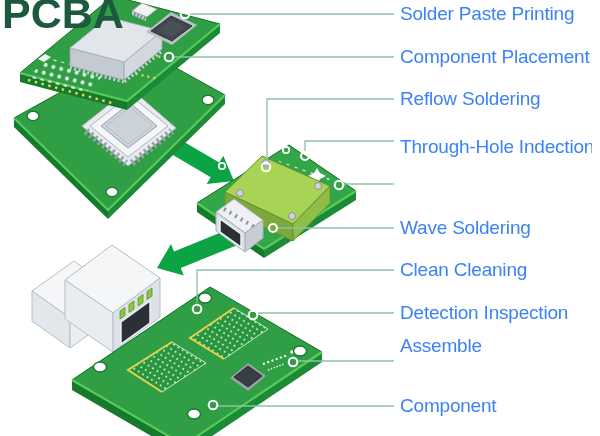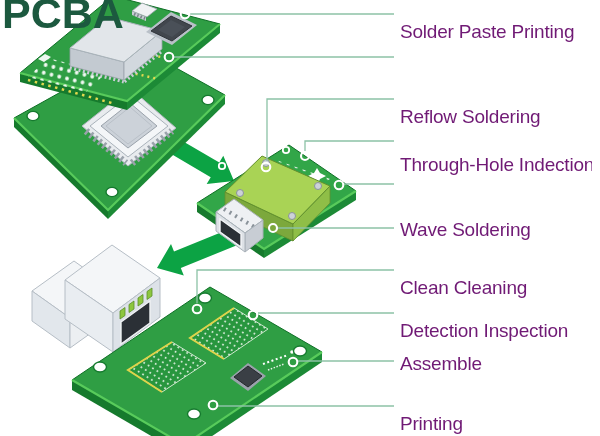--- a/index.html
+++ b/index.html
@@ -2,22 +2,22 @@
 <html><head>
 <meta charset="utf-8">
 <style>
   html,body{margin:0;padding:0;background:#fff;}
   #stage{position:relative;width:592px;height:436px;background:#ffffff;overflow:hidden;
          font-family:"Liberation Sans",sans-serif;}
   #art{position:absolute;left:0;top:0;}
   .title{position:absolute;left:2px;top:-11px;font-size:43px;font-weight:700;
          color:#1c593f;letter-spacing:0;}
   .step-label{position:absolute;left:400px;height:24px;line-height:24px;
-              font-size:19px;font-weight:500;color:#701a75;white-space:nowrap;
-              letter-spacing:-0.2px;margin-top:18px;}
+              font-size:19px;font-weight:500;color:#3b82f6;white-space:nowrap;
+              letter-spacing:-0.2px;}
 </style>
 </head>
 <body>
 
 <div id="stage">
 
   <svg id="art" width="600" height="436" viewBox="0 0 600 436">
     <defs>
       <pattern id="viaDots" width="8" height="8" patternUnits="userSpaceOnUse" patternTransform="rotate(14)">
         <circle cx="4" cy="4" r="1.9" fill="#ffffff" opacity="0.95"></circle>
@@ -184,21 +184,22 @@
       <circle cx="197" cy="309" r="4.3"></circle>
       <circle cx="253" cy="315" r="4.3"></circle>
       <circle cx="293" cy="362" r="4.3"></circle>
       <circle cx="213" cy="405" r="4.3"></circle>
     </g>
   </svg>
 
   <div class="title">PCBA</div>
 
   <div class="step-label" style="top:2px">Solder Paste Printing</div>
+  <div class="step-label" style="top:45px">Component Placement</div>
   <div class="step-label" style="top:87px">Reflow Soldering</div>
   <div class="step-label" style="top:135px">Through-Hole Indection</div>
-  <div class="step-label" style="top:200px">Wave Soldering</div>
+  <div class="step-label" style="top:216px">Wave Soldering</div>
   <div class="step-label" style="top:258px">Clean Cleaning</div>
   <div class="step-label" style="top:301px">Detection Inspection</div>
   <div class="step-label" style="top:334px">Assemble</div>
-  <div class="step-label" style="top:394px">Printing</div>
+  <div class="step-label" style="top:394px">Component</div>
 
 </div>
 
 </body></html>

